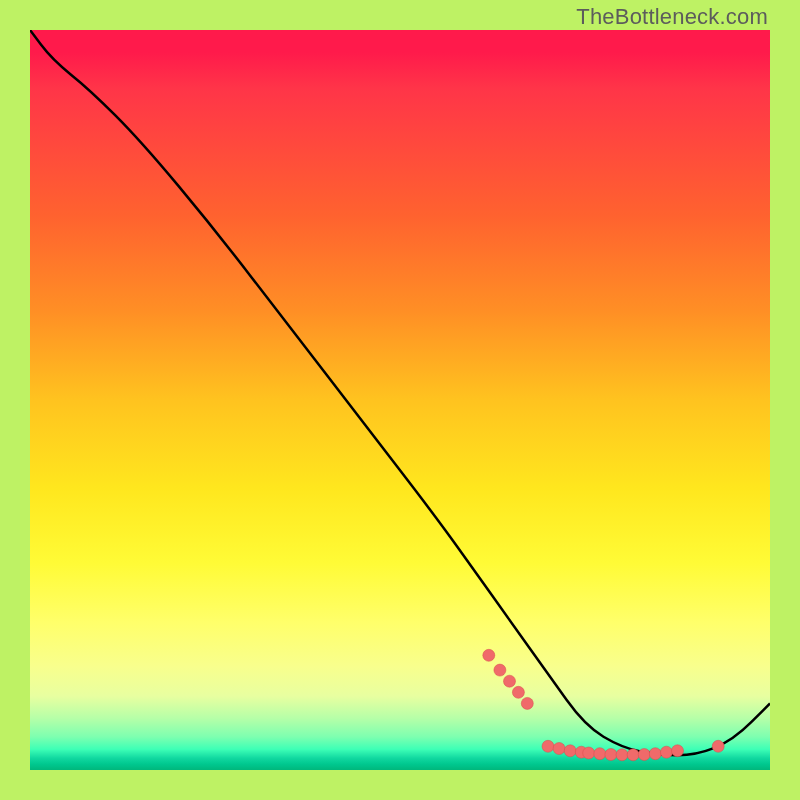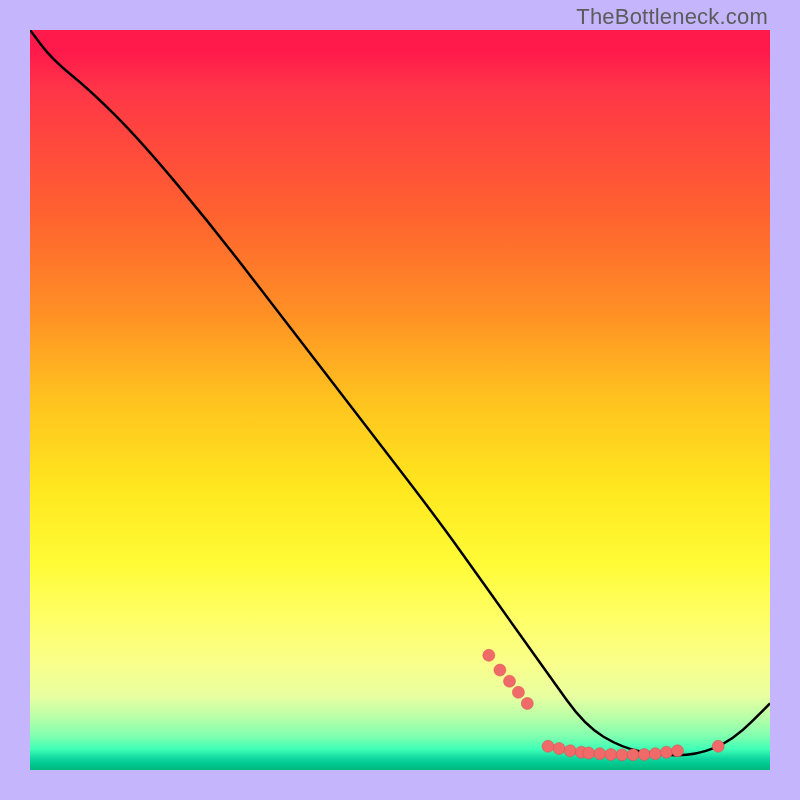--- a/index.html
+++ b/index.html
@@ -8,21 +8,21 @@
     width: 800px;
     height: 800px;
     background: #000;
     overflow: hidden;
     font-family: Arial, Helvetica, sans-serif;
   }
   .wrap {
     position: relative;
     width: 800px;
     height: 800px;
-    background: #c4b5fd;
+    background: #bef264;
   }
   .plot {
     position: absolute;
     left: 30px;
     top: 30px;
     width: 740px;
     height: 740px;
   }
   .gradient {
     position: absolute;

